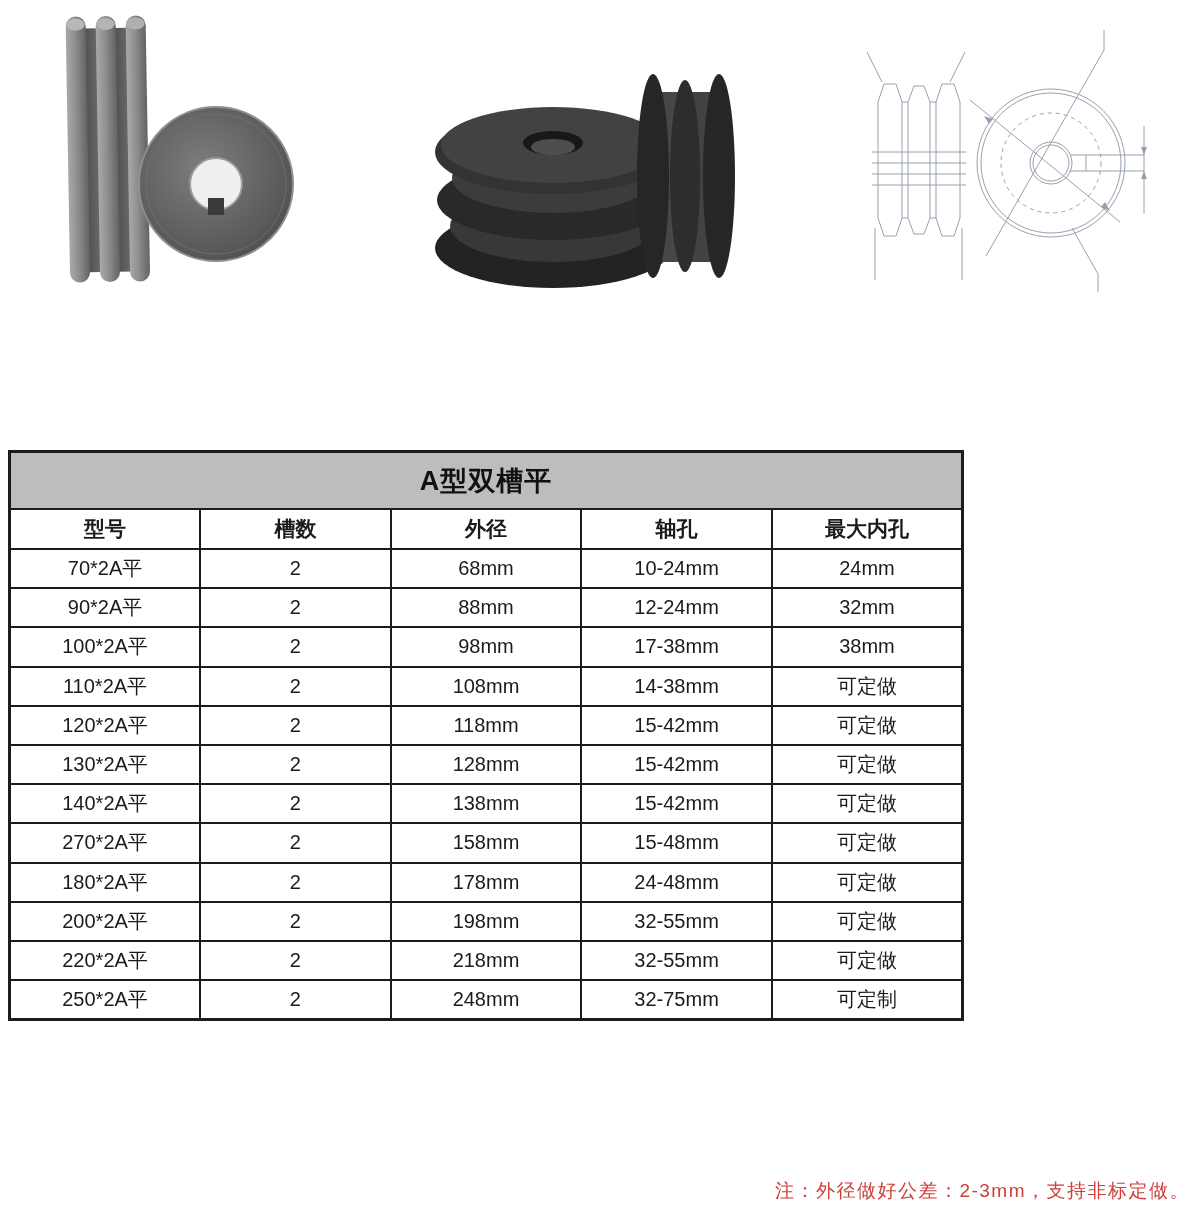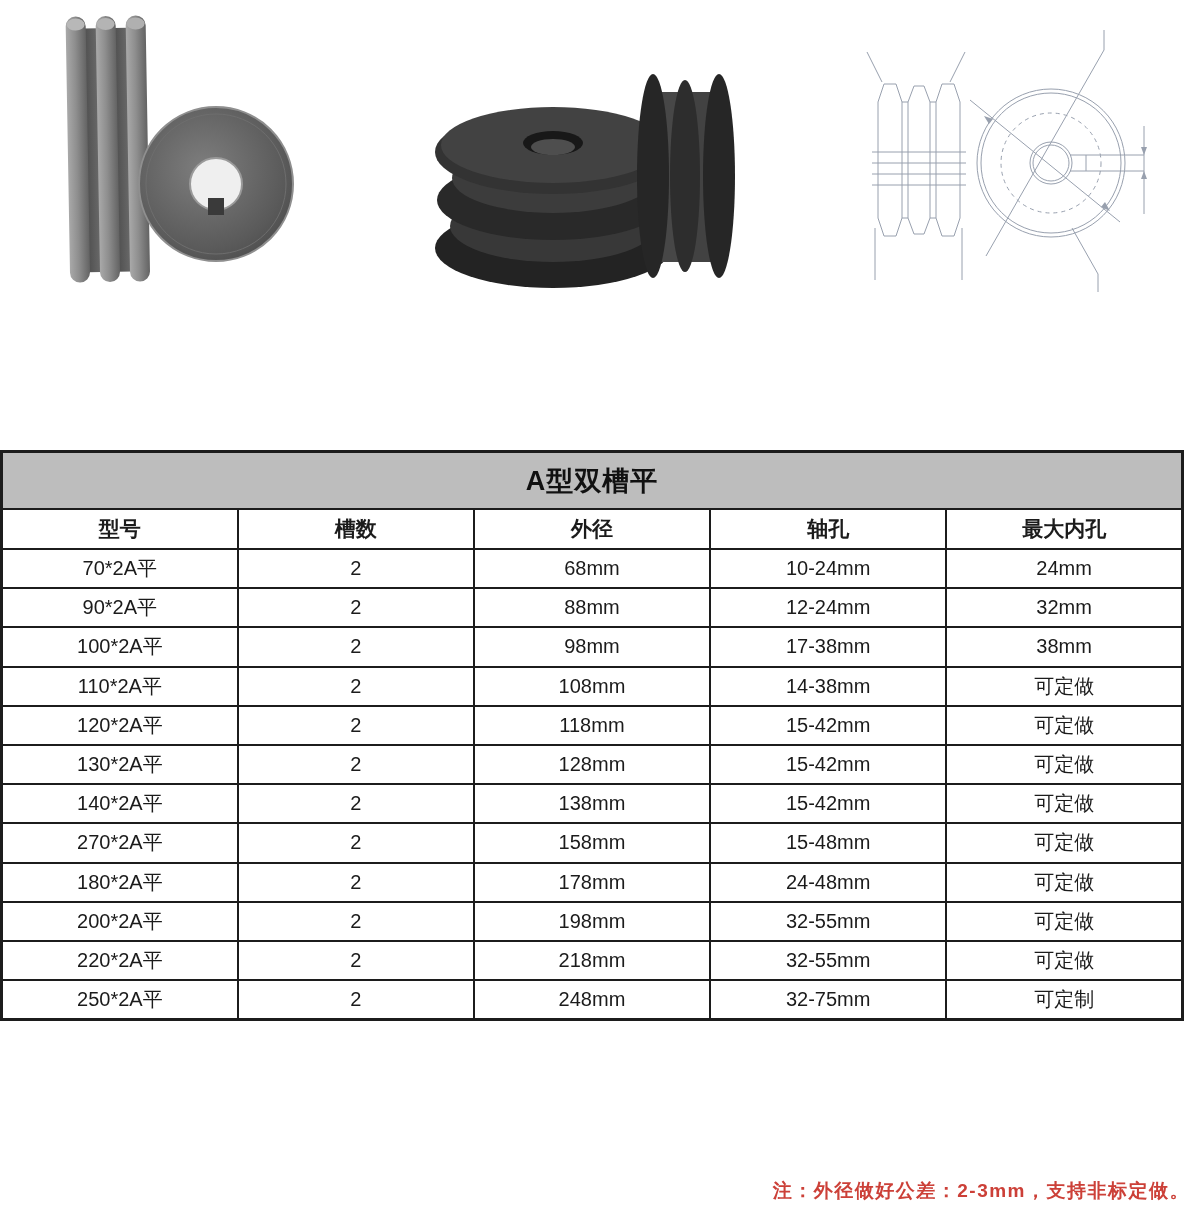--- a/index.html
+++ b/index.html
@@ -6,35 +6,35 @@
   body{
     width:1200px;height:1215px;position:relative;background:#ffffff;
     font-family:"Liberation Sans","DejaVu Sans",sans-serif;color:#1b1b1b;
     overflow:hidden;
   }
   .photo{position:absolute;}
   #photo1{left:58px;top:8px;width:240px;height:292px;}
   #photo2{left:433px;top:48px;width:322px;height:252px;}
   #drawing{left:858px;top:22px;width:306px;height:272px;}
 
-  .table-wrap{position:absolute;left:0;top:450px;width:1184px;}
+  .table-wrap{position:absolute;left:8px;top:450px;width:956px;}
   table{border-collapse:collapse;width:100%;table-layout:fixed;
         border:3px solid #1c1c1c;}
   th,td{border:2px solid #1c1c1c;text-align:center;vertical-align:middle;
         padding:0;overflow:hidden;white-space:nowrap;}
   tr.title-row th{
     background:#bdbdbd;height:55px;font-size:27px;font-weight:bold;
     letter-spacing:1px;color:#111;
   }
   tr.head-row th{height:38px;font-size:21px;font-weight:bold;}
   tbody td{height:37.2px;font-size:20px;font-weight:normal;}
 
   .note{
     position:absolute;right:10px;top:1178px;text-align:right;
-    font-size:19px;letter-spacing:1.5px;font-weight:bold;
+    font-size:19px;letter-spacing:1.5px;
   }
 </style>
 </head>
 <body>
 
 <svg id="photo1" class="photo" viewBox="0 0 240 292" xmlns="http://www.w3.org/2000/svg">
   <defs>
     <linearGradient id="fl" x1="0" y1="0" x2="1" y2="0">
       <stop offset="0" stop-color="#a9a9a9"></stop>
         <stop offset="0.45" stop-color="#8e8e8e"></stop>

